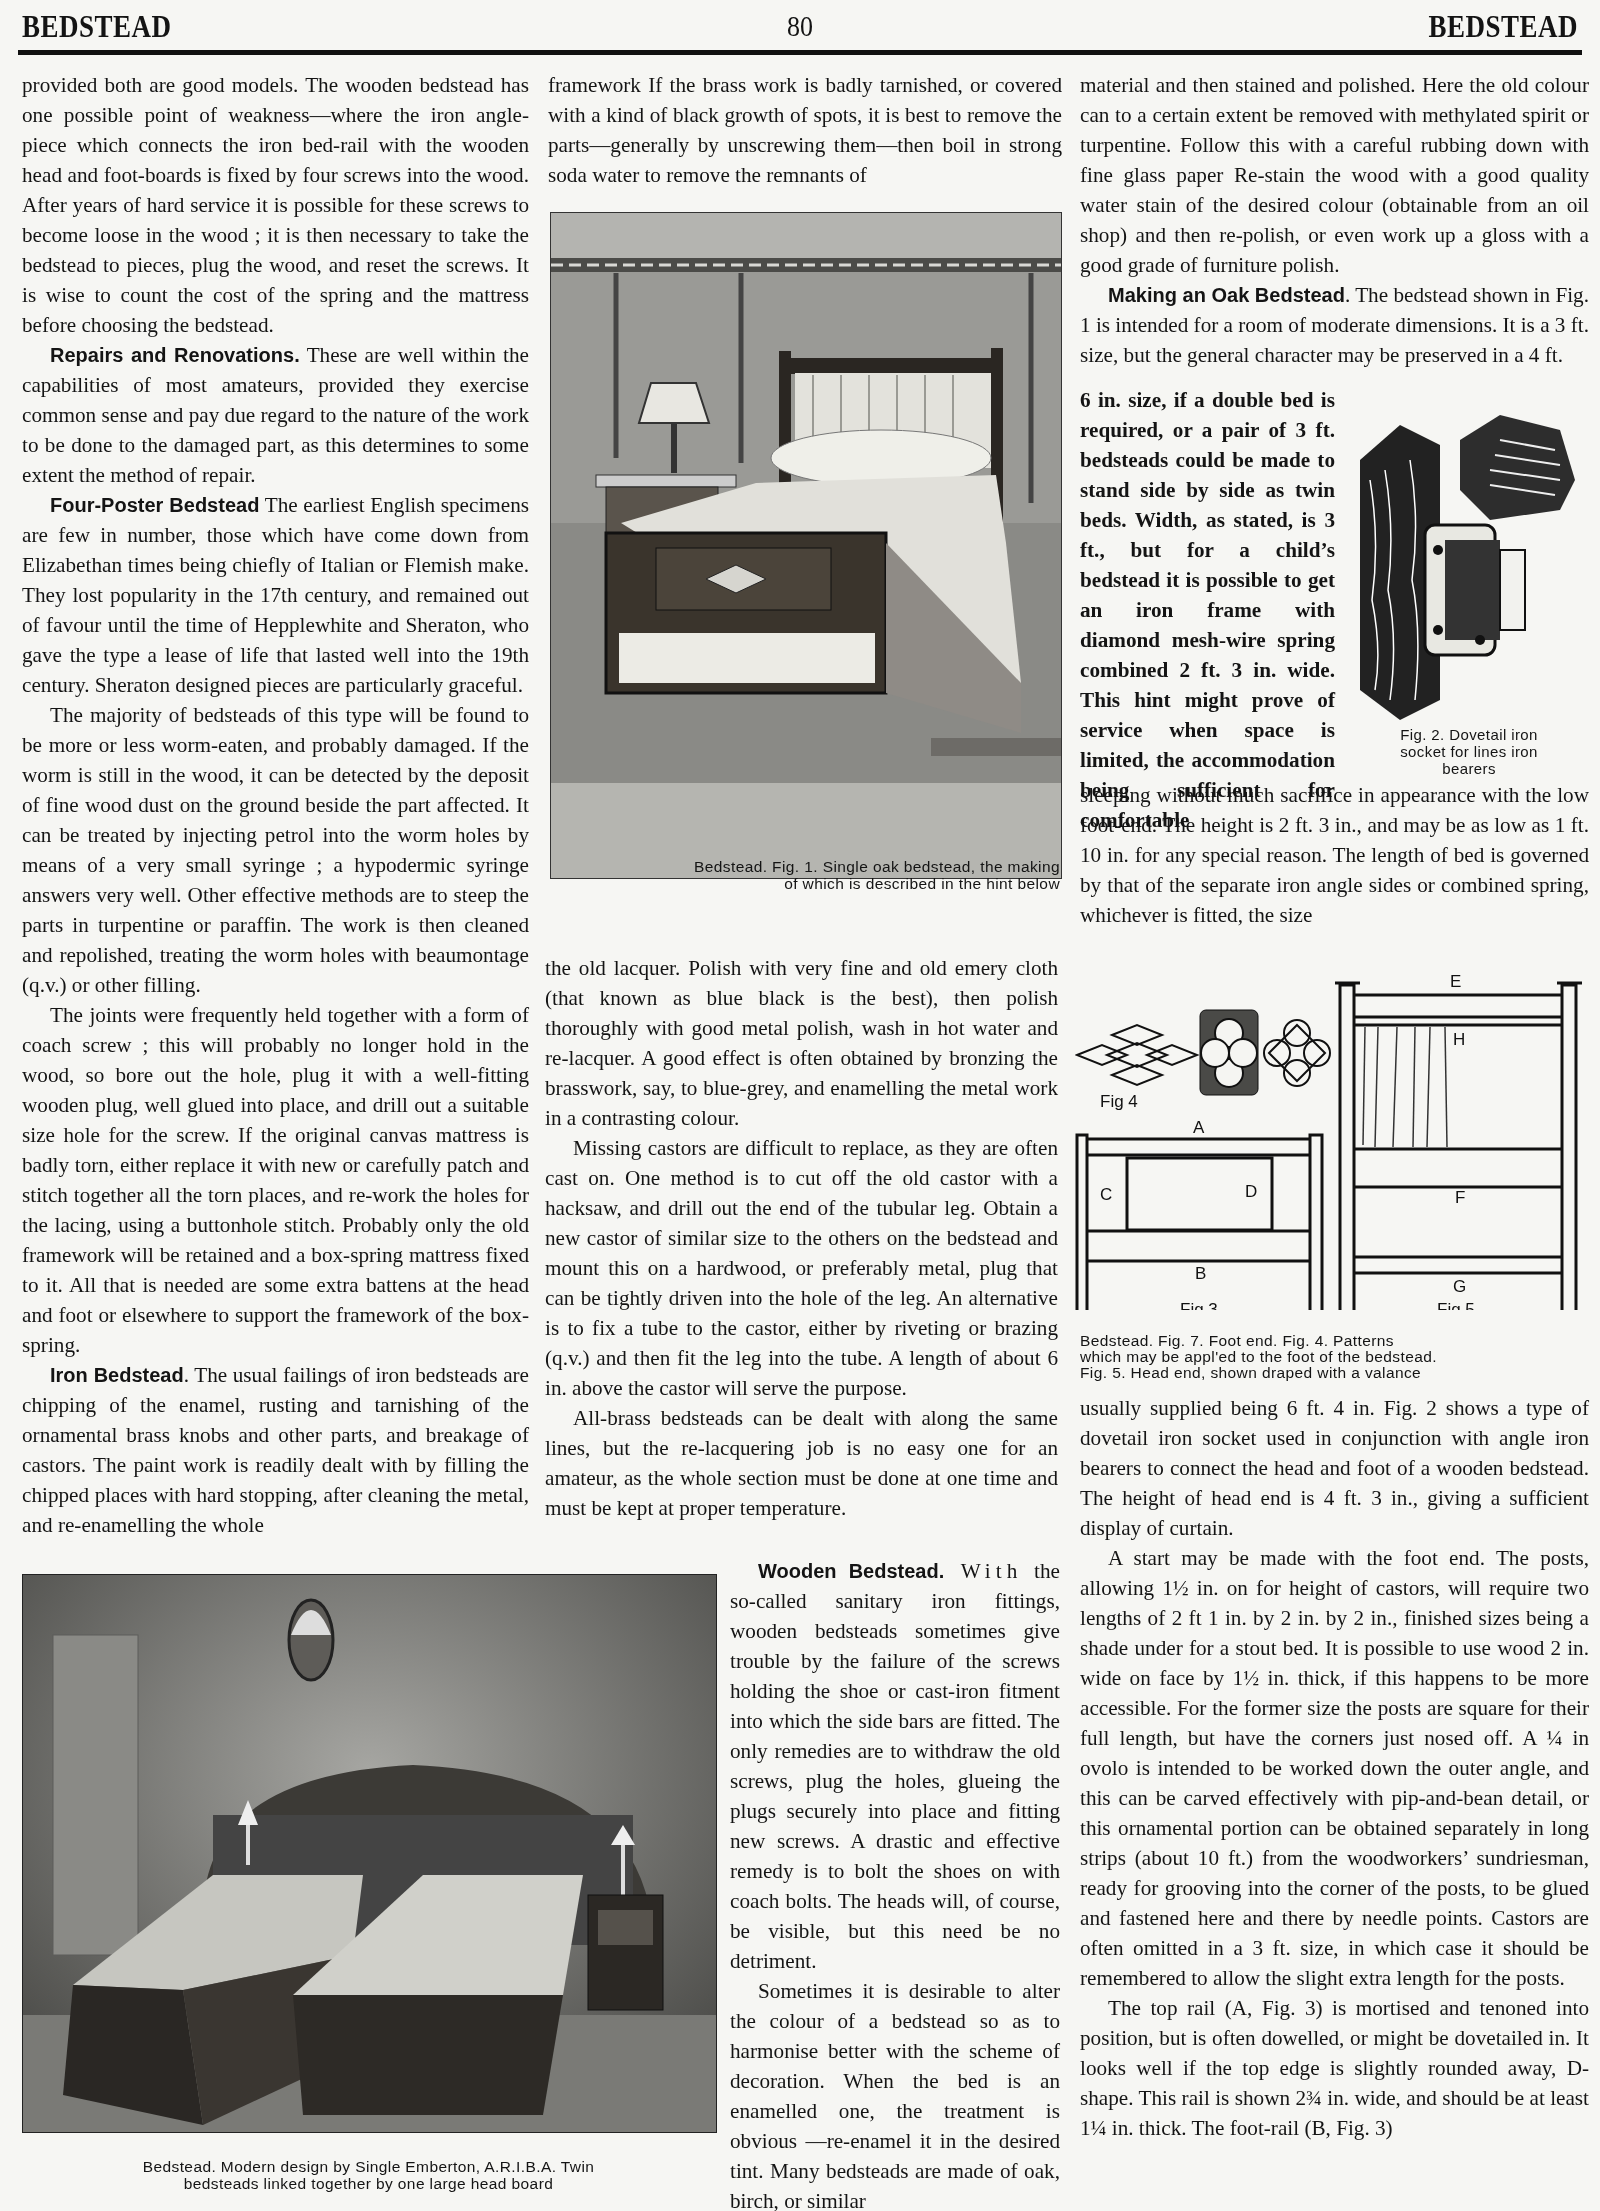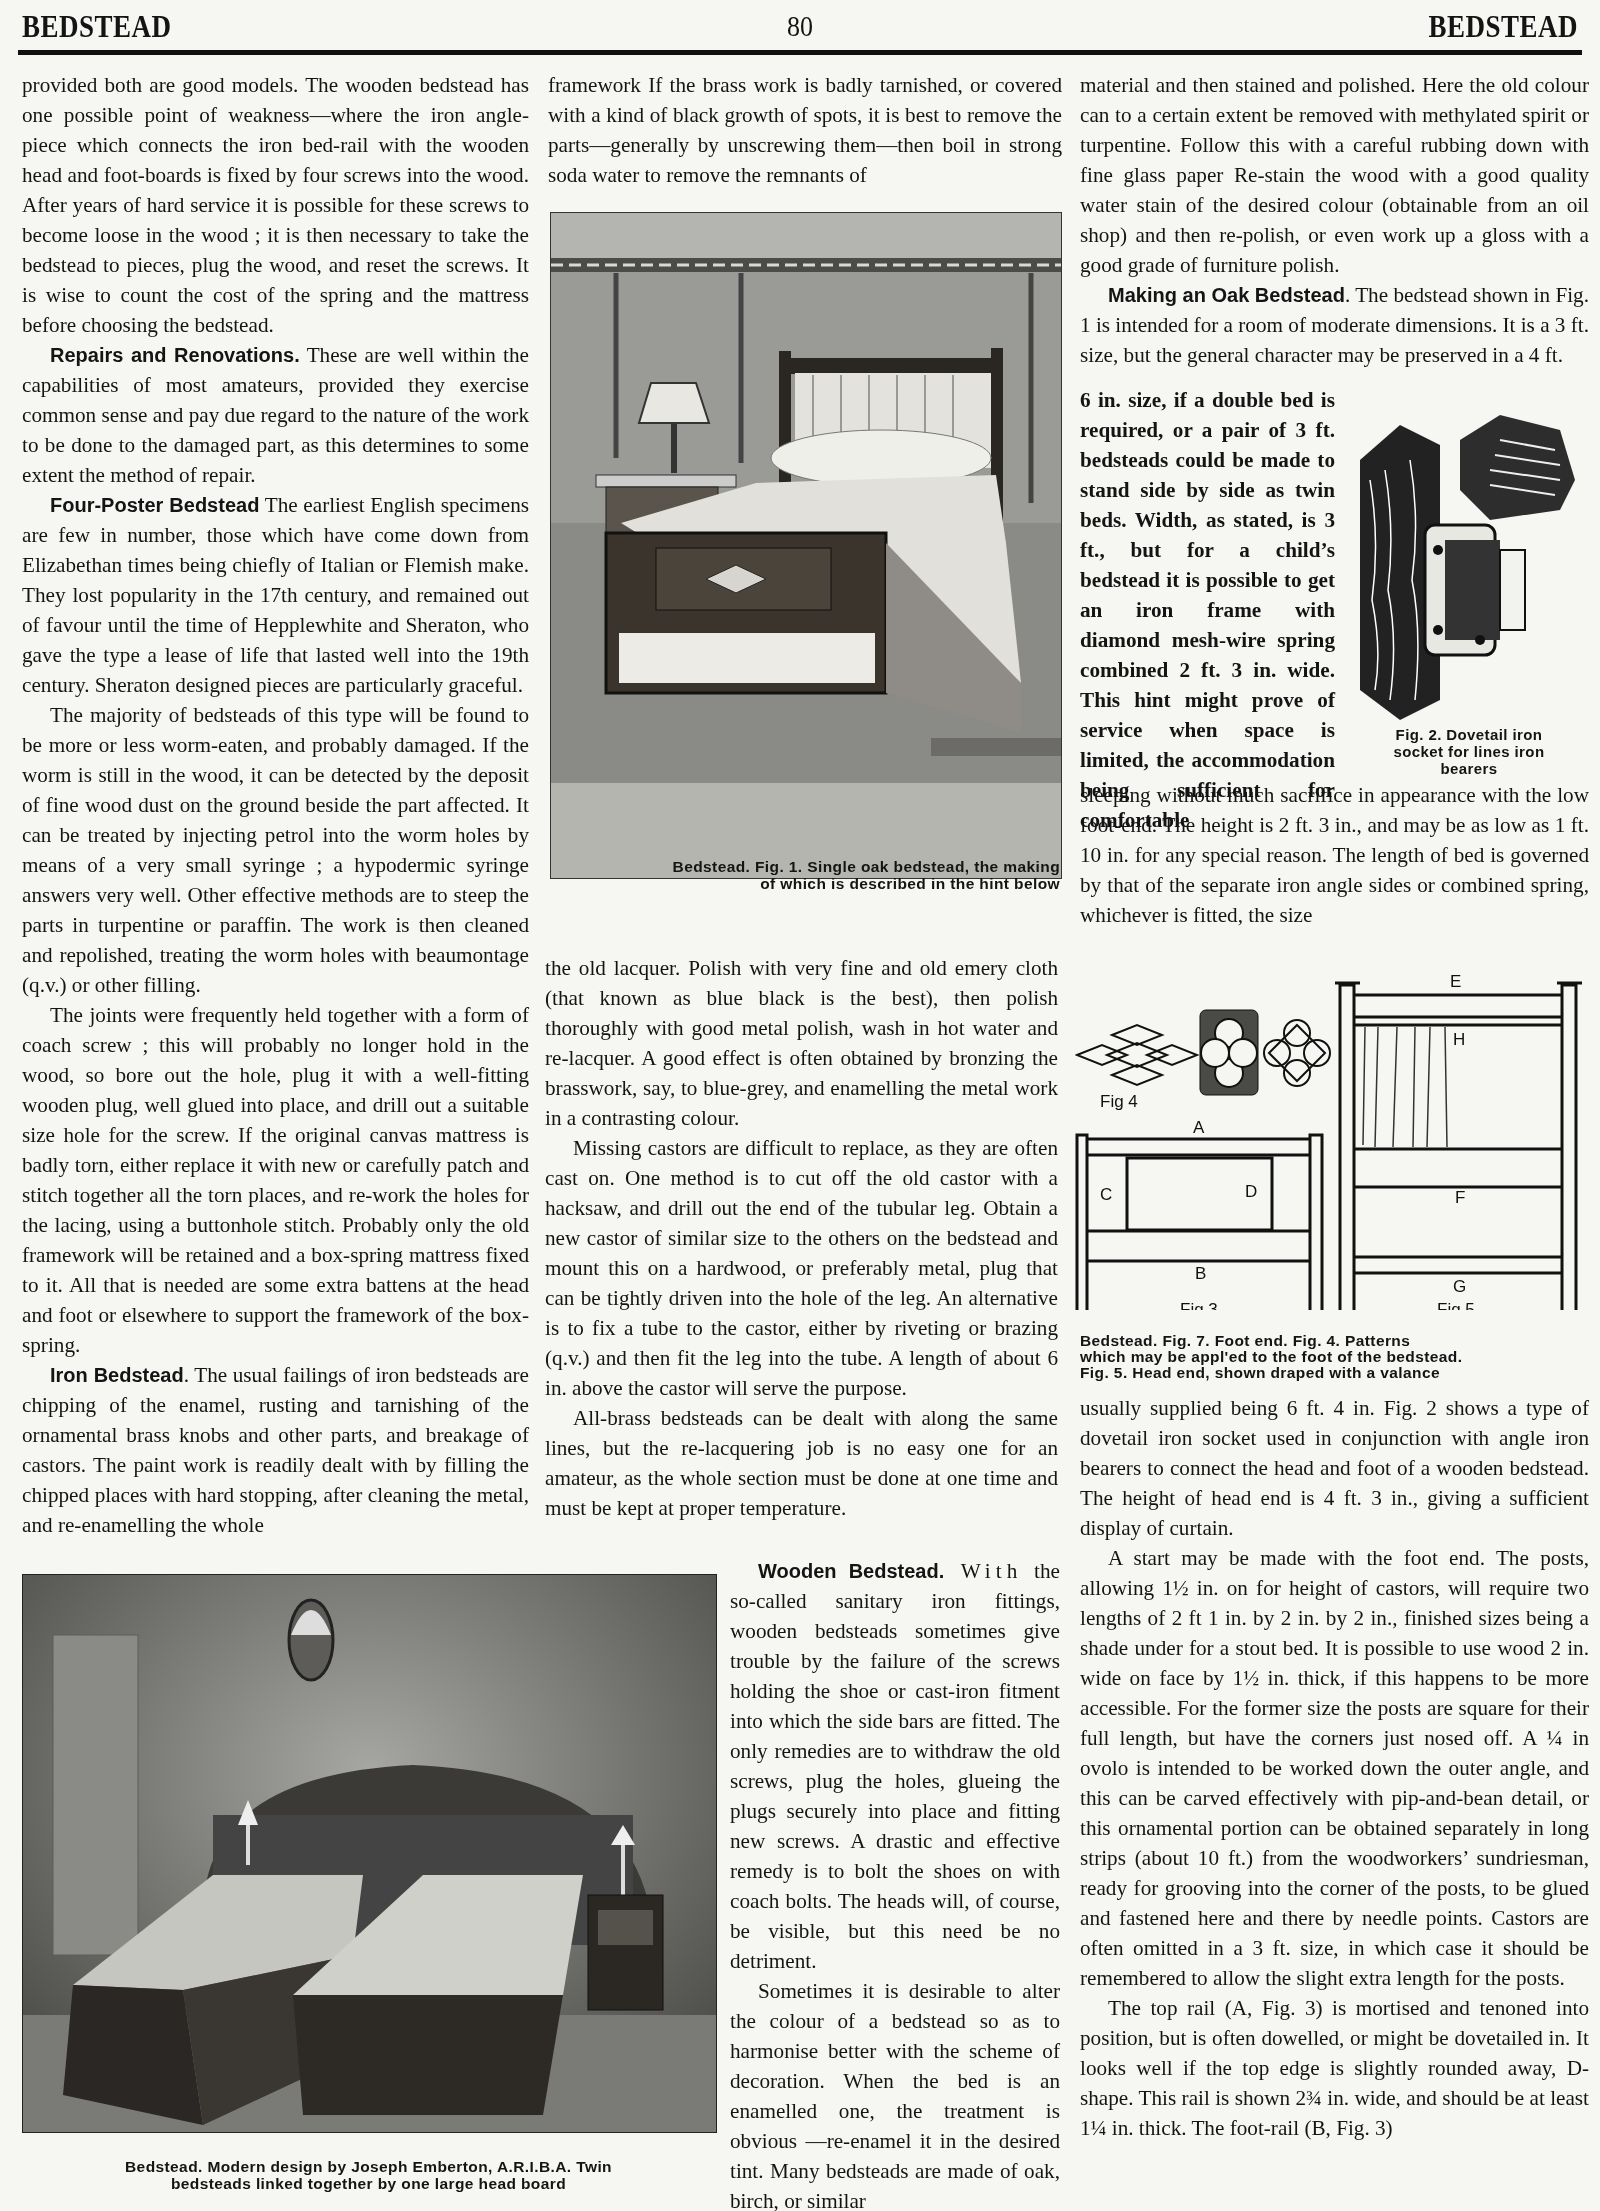--- a/index.html
+++ b/index.html
@@ -18,21 +18,21 @@
   .runhead .c { position: absolute; left: 50%; top: 4px; transform: translateX(-50%) scaleY(1.15); font-size: 26px; font-family: "Liberation Serif", serif; }
   .rule { position: absolute; left: 18px; right: 18px; top: 50px; height: 5px; background: #111; }
 
   .blk { position: absolute; font-family: "Liberation Serif", serif; font-size: 21.2px; line-height: 30px; text-align: justify; }
   .blk p { margin: 0; }
   .blk p.ind { text-indent: 28px; }
   .blk p .h { font-family: "Liberation Sans", sans-serif; font-weight: bold; font-size: 20px; }
   .blk p .hl { letter-spacing: 5px; }
 
   .cap {
-    position: absolute; font-family: "Liberation Sans", sans-serif; font-weight: bold;
+    position: absolute; font-family: "Liberation Sans", sans-serif; font-weight: normal;
     font-size: 15.5px; line-height: 17px; text-align: center; letter-spacing: 0.4px;
   }
   .fig { position: absolute; overflow: hidden; }
   .fig svg { display: block; width: 100%; height: 100%; }
   .lbl { font-family: "Liberation Sans", sans-serif; font-size: 17px; fill: #111; }
 </style>
 </head>
 <body>
 
 <div class="runhead">
@@ -133,21 +133,21 @@
     <polygon points="50,410 160,415 180,550 40,520" fill="#2a2724"></polygon>
     <polygon points="160,415 330,380 330,480 180,550" fill="#3a3631"></polygon>
 
     <polygon points="270,420 400,300 560,300 540,420" fill="#d0d0ca"></polygon>
     <polygon points="270,420 540,420 520,540 280,540" fill="#2d2a26"></polygon>
     <rect x="565" y="320" width="75" height="115" fill="#2b2824" stroke="#111"></rect>
     <rect x="575" y="335" width="55" height="35" fill="#55514b"></rect>
   </svg>
 </div>
 <div class="cap" style="left:22px; top:2158px; width:693px;">
-  <div>Bedstead.  Modern design by Joseph Emberton, A.R.I.B.A.   Twin</div>
+  <div>Bedstead.  Modern design by Single Emberton, A.R.I.B.A.   Twin</div>
   <div>bedsteads linked together by one large head board</div>
 </div>
 
 <div class="blk" id="c2b" style="left:730px; top:1556px; width:330px;">
     <p class="ind"><span class="h">Wooden Bedstead.</span><span class="hl">   With</span><span> the so-called sanitary iron fittings, wooden bedsteads sometimes give trouble by the failure of the screws holding the shoe or cast-iron fitment into which the side bars are fitted.  The only remedies are to withdraw the old screws, plug the holes, glueing the plugs securely into place and fitting new screws.  A drastic and effective remedy is to bolt the shoes on with coach bolts.  The heads will, of course, be visible, but this need be no detriment.</span></p>
     <p class="ind"><span>Sometimes it is desirable to alter the colour of a bedstead so as to harmonise better with the scheme of decoration. When the bed is an enamelled one, the treatment is obvious —re-enamel it in the desired tint.  Many bedsteads are made of oak, birch, or similar</span></p>
   </div>
 
 <div class="blk" id="c3t" style="left:1080px; top:70px; width:509px;">
     <p><span>material and then stained and polished. Here the old colour can to a certain extent be removed with methylated spirit or turpentine.  Follow this with a careful rubbing down with fine glass paper   Re-stain the wood with a good quality water stain of the desired colour (obtainable from an oil shop) and then re-polish, or even work up a gloss with a good grade of furniture polish.</span></p>

